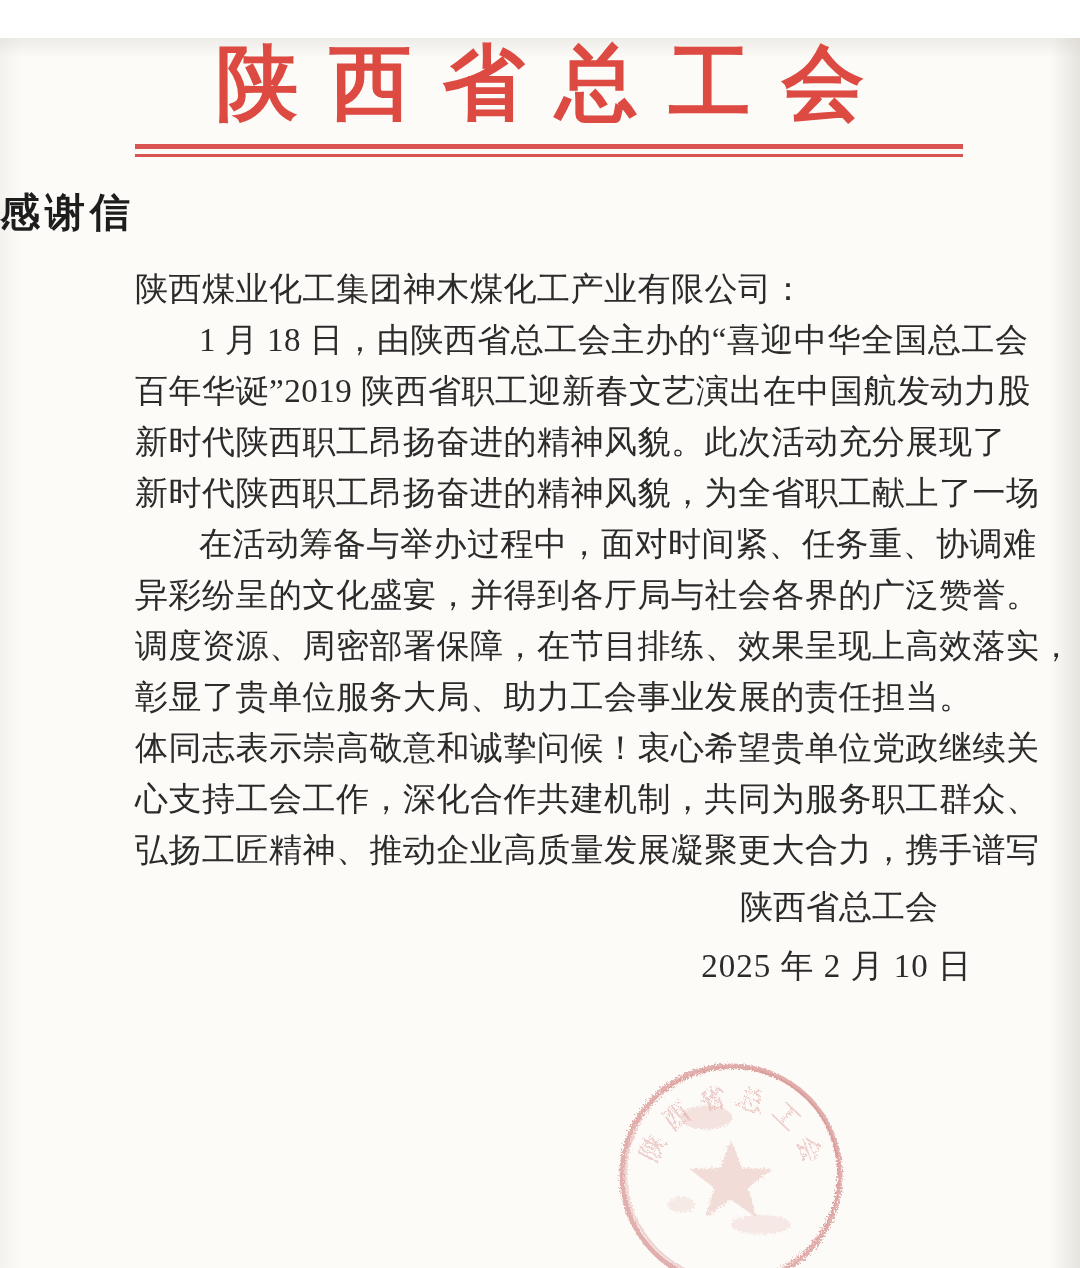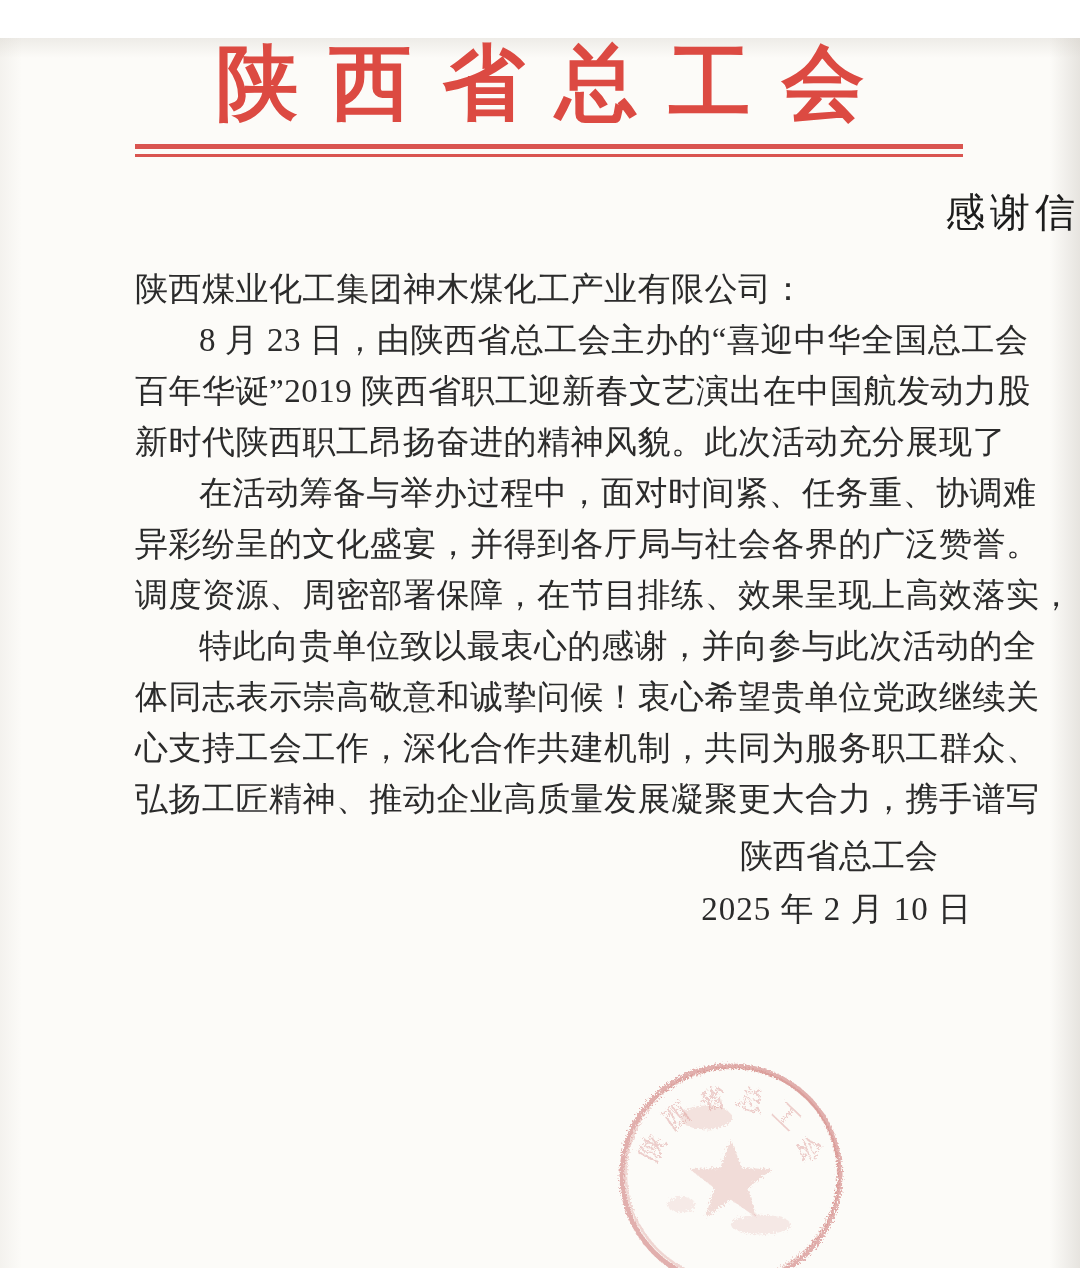--- a/index.html
+++ b/index.html
@@ -29,23 +29,23 @@
     padding-left: 0.38em; 
     line-height: 1.12;
     white-space: nowrap;
   }
   .double-rule { margin: 14px 117px 0 135px; }
   .rule-thick { height: 5px; background: #d95450; }
   .rule-gap   { height: 5px; }
   .rule-thin  { height: 3px; background: #d95450; }
   .letter-title {
     margin-top: 28px;
-    text-align: right;
+    text-align: left;
     font-size: 40px;
-    font-weight: normal;
+    font-weight: bold;
     color: #1d1d1d;
     letter-spacing: 5px;
   }
   .letter-body {
     margin: 24px 110px 0 135px;
     font-size: 33px;
     line-height: 51px;
     color: #2b2b2b;
   }
   .letter-body .line { white-space: nowrap; letter-spacing: 0.5px; }
@@ -53,21 +53,21 @@
   .signature-block {
     margin-top: 6px;
     text-align: right;
     font-size: 33px;
     line-height: 50px;
     color: #2b2b2b;
     position: relative;
     z-index: 2;
   }
   .sig-org  { padding-right: 142px; }
-  .sig-date { padding-right: 108px; margin-top: 3px; letter-spacing: 1px; }
+  .sig-date { padding-right: 108px; margin-top: 9px; letter-spacing: 1px; }
   .official-seal {
     position: absolute;
     left: 612px; top: 1018px;
     width: 238px; height: 238px;
     z-index: 1;
     mix-blend-mode: multiply;
     opacity: 0.9;
     filter: blur(0.4px);
   }
 </style>
@@ -81,27 +81,28 @@
   <div class="double-rule">
     <div class="rule-thick"></div>
     <div class="rule-gap"></div>
     <div class="rule-thin"></div>
   </div>
 
   <div class="letter-title">感谢信</div>
 
   <div class="letter-body" id="letter-body">
       <div class="line">陕西煤业化工集团神木煤化工产业有限公司：</div>
-      <div class="line indent">8 月 23 日，由陕西省总工会主办的“喜迎中华全国总工会</div>
+      <div class="line indent">1 月 18 日，由陕西省总工会主办的“喜迎中华全国总工会</div>
       <div class="line">百年华诞”2019 陕西省职工迎新春文艺演出在中国航发动力股</div>
       <div class="line">新时代陕西职工昂扬奋进的精神风貌。此次活动充分展现了</div>
+      <div class="line">新时代陕西职工昂扬奋进的精神风貌，为全省职工献上了一场</div>
       <div class="line indent">在活动筹备与举办过程中，面对时间紧、任务重、协调难</div>
       <div class="line">异彩纷呈的文化盛宴，并得到各厅局与社会各界的广泛赞誉。</div>
       <div class="line">调度资源、周密部署保障，在节目排练、效果呈现上高效落实，</div>
-      <div class="line indent">特此向贵单位致以最衷心的感谢，并向参与此次活动的全</div>
+      <div class="line">彰显了贵单位服务大局、助力工会事业发展的责任担当。</div>
       <div class="line">体同志表示崇高敬意和诚挚问候！衷心希望贵单位党政继续关</div>
       <div class="line">心支持工会工作，深化合作共建机制，共同为服务职工群众、</div>
       <div class="line">弘扬工匠精神、推动企业高质量发展凝聚更大合力，携手谱写</div>
     </div>
 
   <div class="signature-block">
     <div class="sig-org">陕西省总工会</div>
     <div class="sig-date">2025 年 2 月 10 日</div>
   </div>
 

